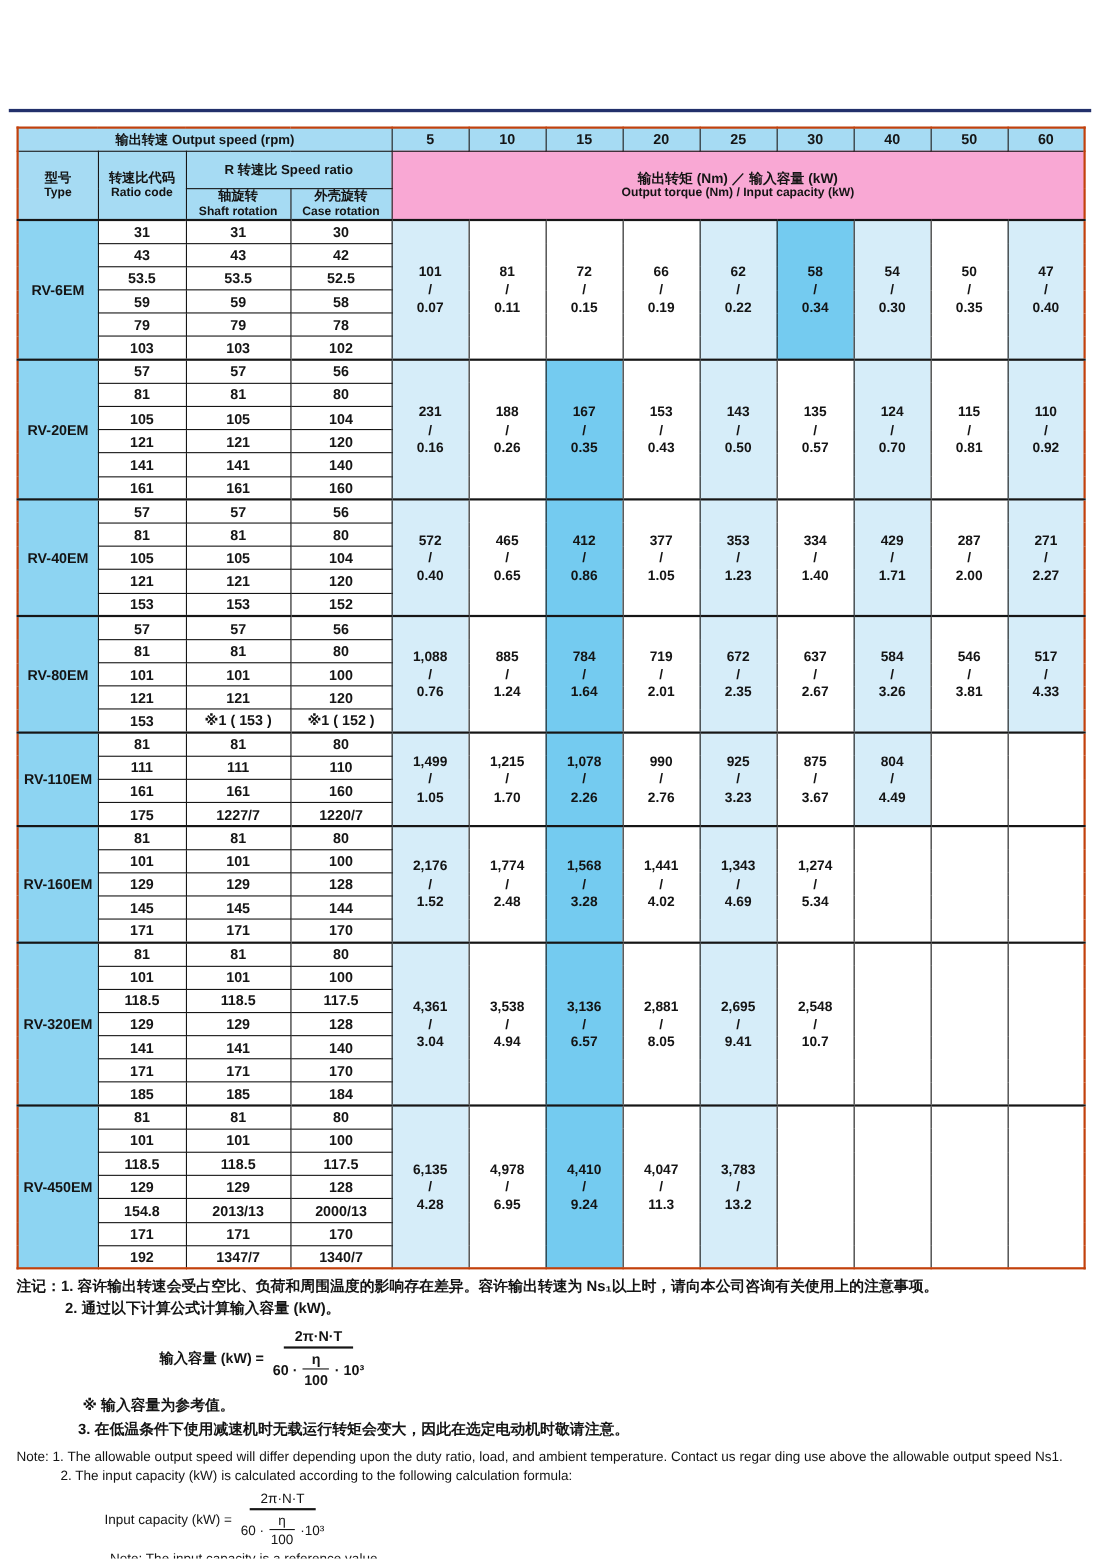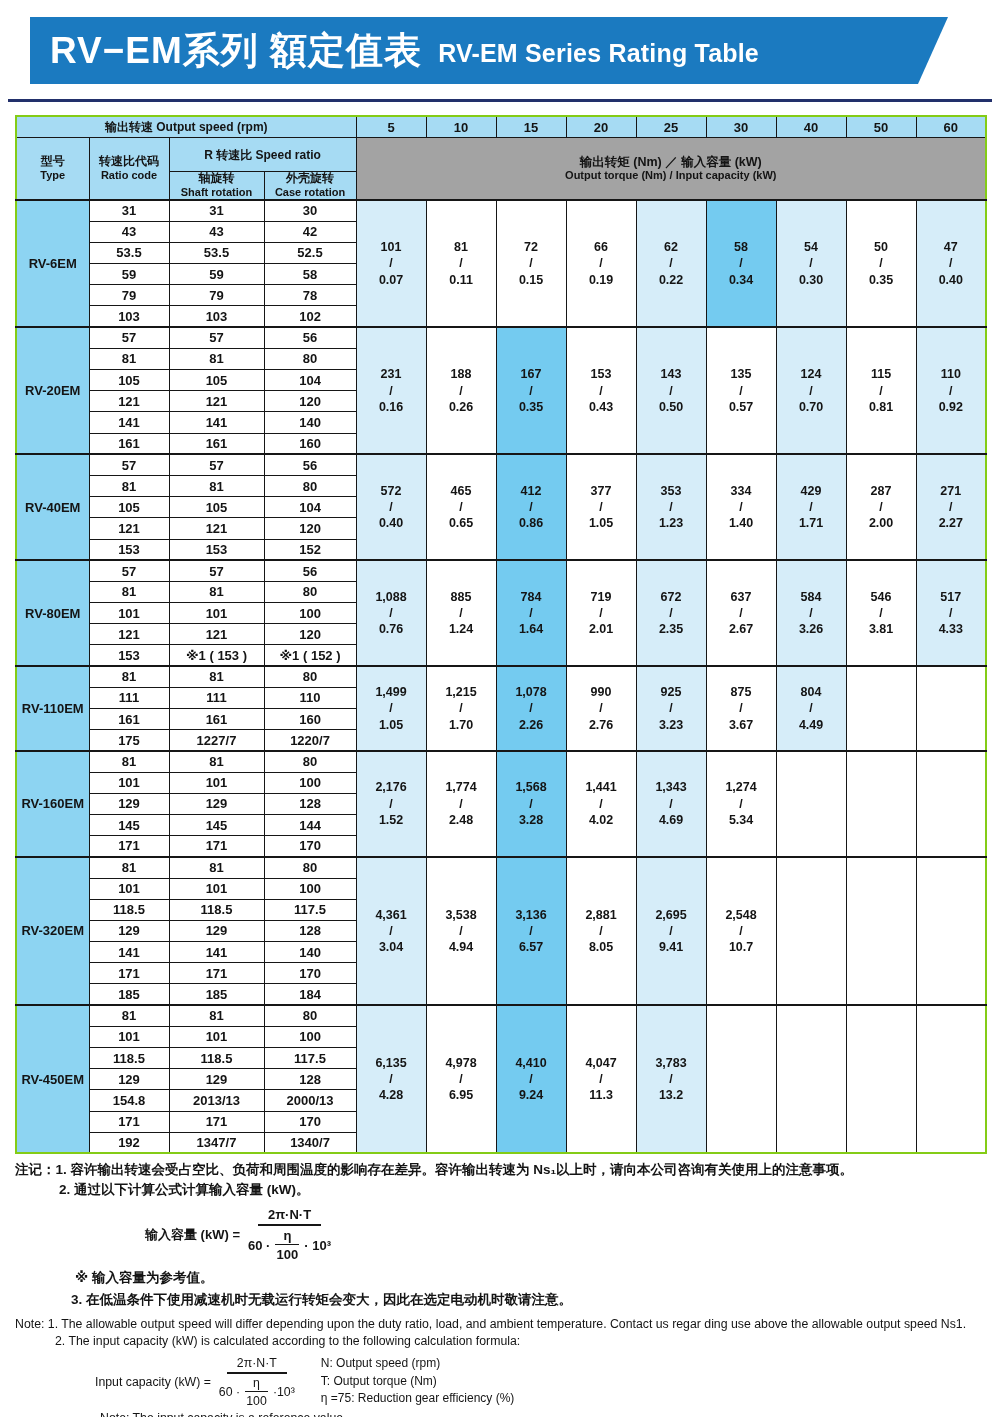--- a/index.html
+++ b/index.html
@@ -13,31 +13,31 @@
             display:flex; align-items:center; padding-left:20px; }
   .banner .zh { color:#fff; font-size:37px; font-weight:900; letter-spacing:1px; margin-right:16px; }
   .banner .en { color:#fff; font-size:25px; font-weight:700; letter-spacing:0.2px; padding-top:6px; }
   .rule { position:absolute; left:8px; top:99px; width:984px; height:3px; background:#22306b; }
 
   
   .rating-table { position:absolute; left:15px; top:115px; border-collapse:collapse;
                   table-layout:fixed; width:970px; }
   .rating-table th, .rating-table td { border:1px solid #161616; text-align:center;
                   vertical-align:middle; padding:0 2px; }
-  .rating-table { border:2px solid #84cc16; }
+  .rating-table { border:2px solid #c2410c; }
   thead th { background:#a6dbf3; }
   .hrow1 { height:21px; }
   .hrow2 { height:34px; }
   .hrow3 { height:29px; }
   .h-zh { display:block; font-size:12px; font-weight:700; line-height:1.15; }
   .h-en { display:block; font-size:11px; font-weight:700; line-height:1.15; }
   .h-inline { font-size:12px; font-weight:700; }
   .speed-num { font-size:13px; font-weight:700; }
   .out-speed { font-size:12px; font-weight:700; }
-  .torque-span { background:#a3a3a3; }
+  .torque-span { background:#f9a8d4; }
   .torque-span .h-zh { font-size:12.5px; }
   .torque-span .h-en { font-size:11px; }
   tbody tr { height:21.2px; }
   tbody td { font-size:13px; font-weight:700; }
   td.model-cell { background:#8dd4f2; font-size:13px; font-weight:700; }
   td.torque-cell { font-size:12.5px; font-weight:700; line-height:1.3; }
   td.torque-cell span { display:block; }
   td.shade-light { background:#d6edf9; }
   td.shade-white { background:#ffffff; }
   td.shade-dark  { background:#74cbf0; }
@@ -64,24 +64,20 @@
   .formula-row.en .frac .fnum, .formula-row.en .frac .fden { font-weight:400; font-size:12.3px; }
   .frac.small .fnum { border-bottom:1.5px solid #161616; padding:0 8px 1px; }
   .legend div { font-size:12.5px; font-weight:700; line-height:1.5; }
   .formula-row.en .legend div { font-size:12px; font-weight:400; line-height:1.45; }
 </style>
 </head>
 <body>
 
 <div class="page">
 
-  <div class="banner">
-    <span class="zh">RV−EM系列 額定值表</span>
-    <span class="en">RV-EM Series Rating Table</span>
-  </div>
   <div class="rule"></div>
 
   <table class="rating-table">
     <colgroup>
       <col style="width:73px">
         <col style="width:80px">
         <col style="width:95px">
         <col style="width:92px">
       <col style="width:70px">
         <col style="width:70px">
@@ -720,24 +716,19 @@
           <span class="fden">
             <span>60 ·</span>
             <span class="frac small">
               <span class="fnum">η</span>
               <span class="fden">100</span>
             </span>
             <span>·10³</span>
           </span>
         </span>
       </div>
-      <div class="legend">
-          <div>N: Output speed (rpm)</div>
-          <div>T: Output torque (Nm)</div>
-          <div>η =75: Reduction gear efficiency (%)</div>
-        </div>
     </div>
 
     <div class="nen" style="margin-left:85px">Note: The input capacity is a reference value.</div>
 
   </div>
 
 </div>
 
 </body></html>

